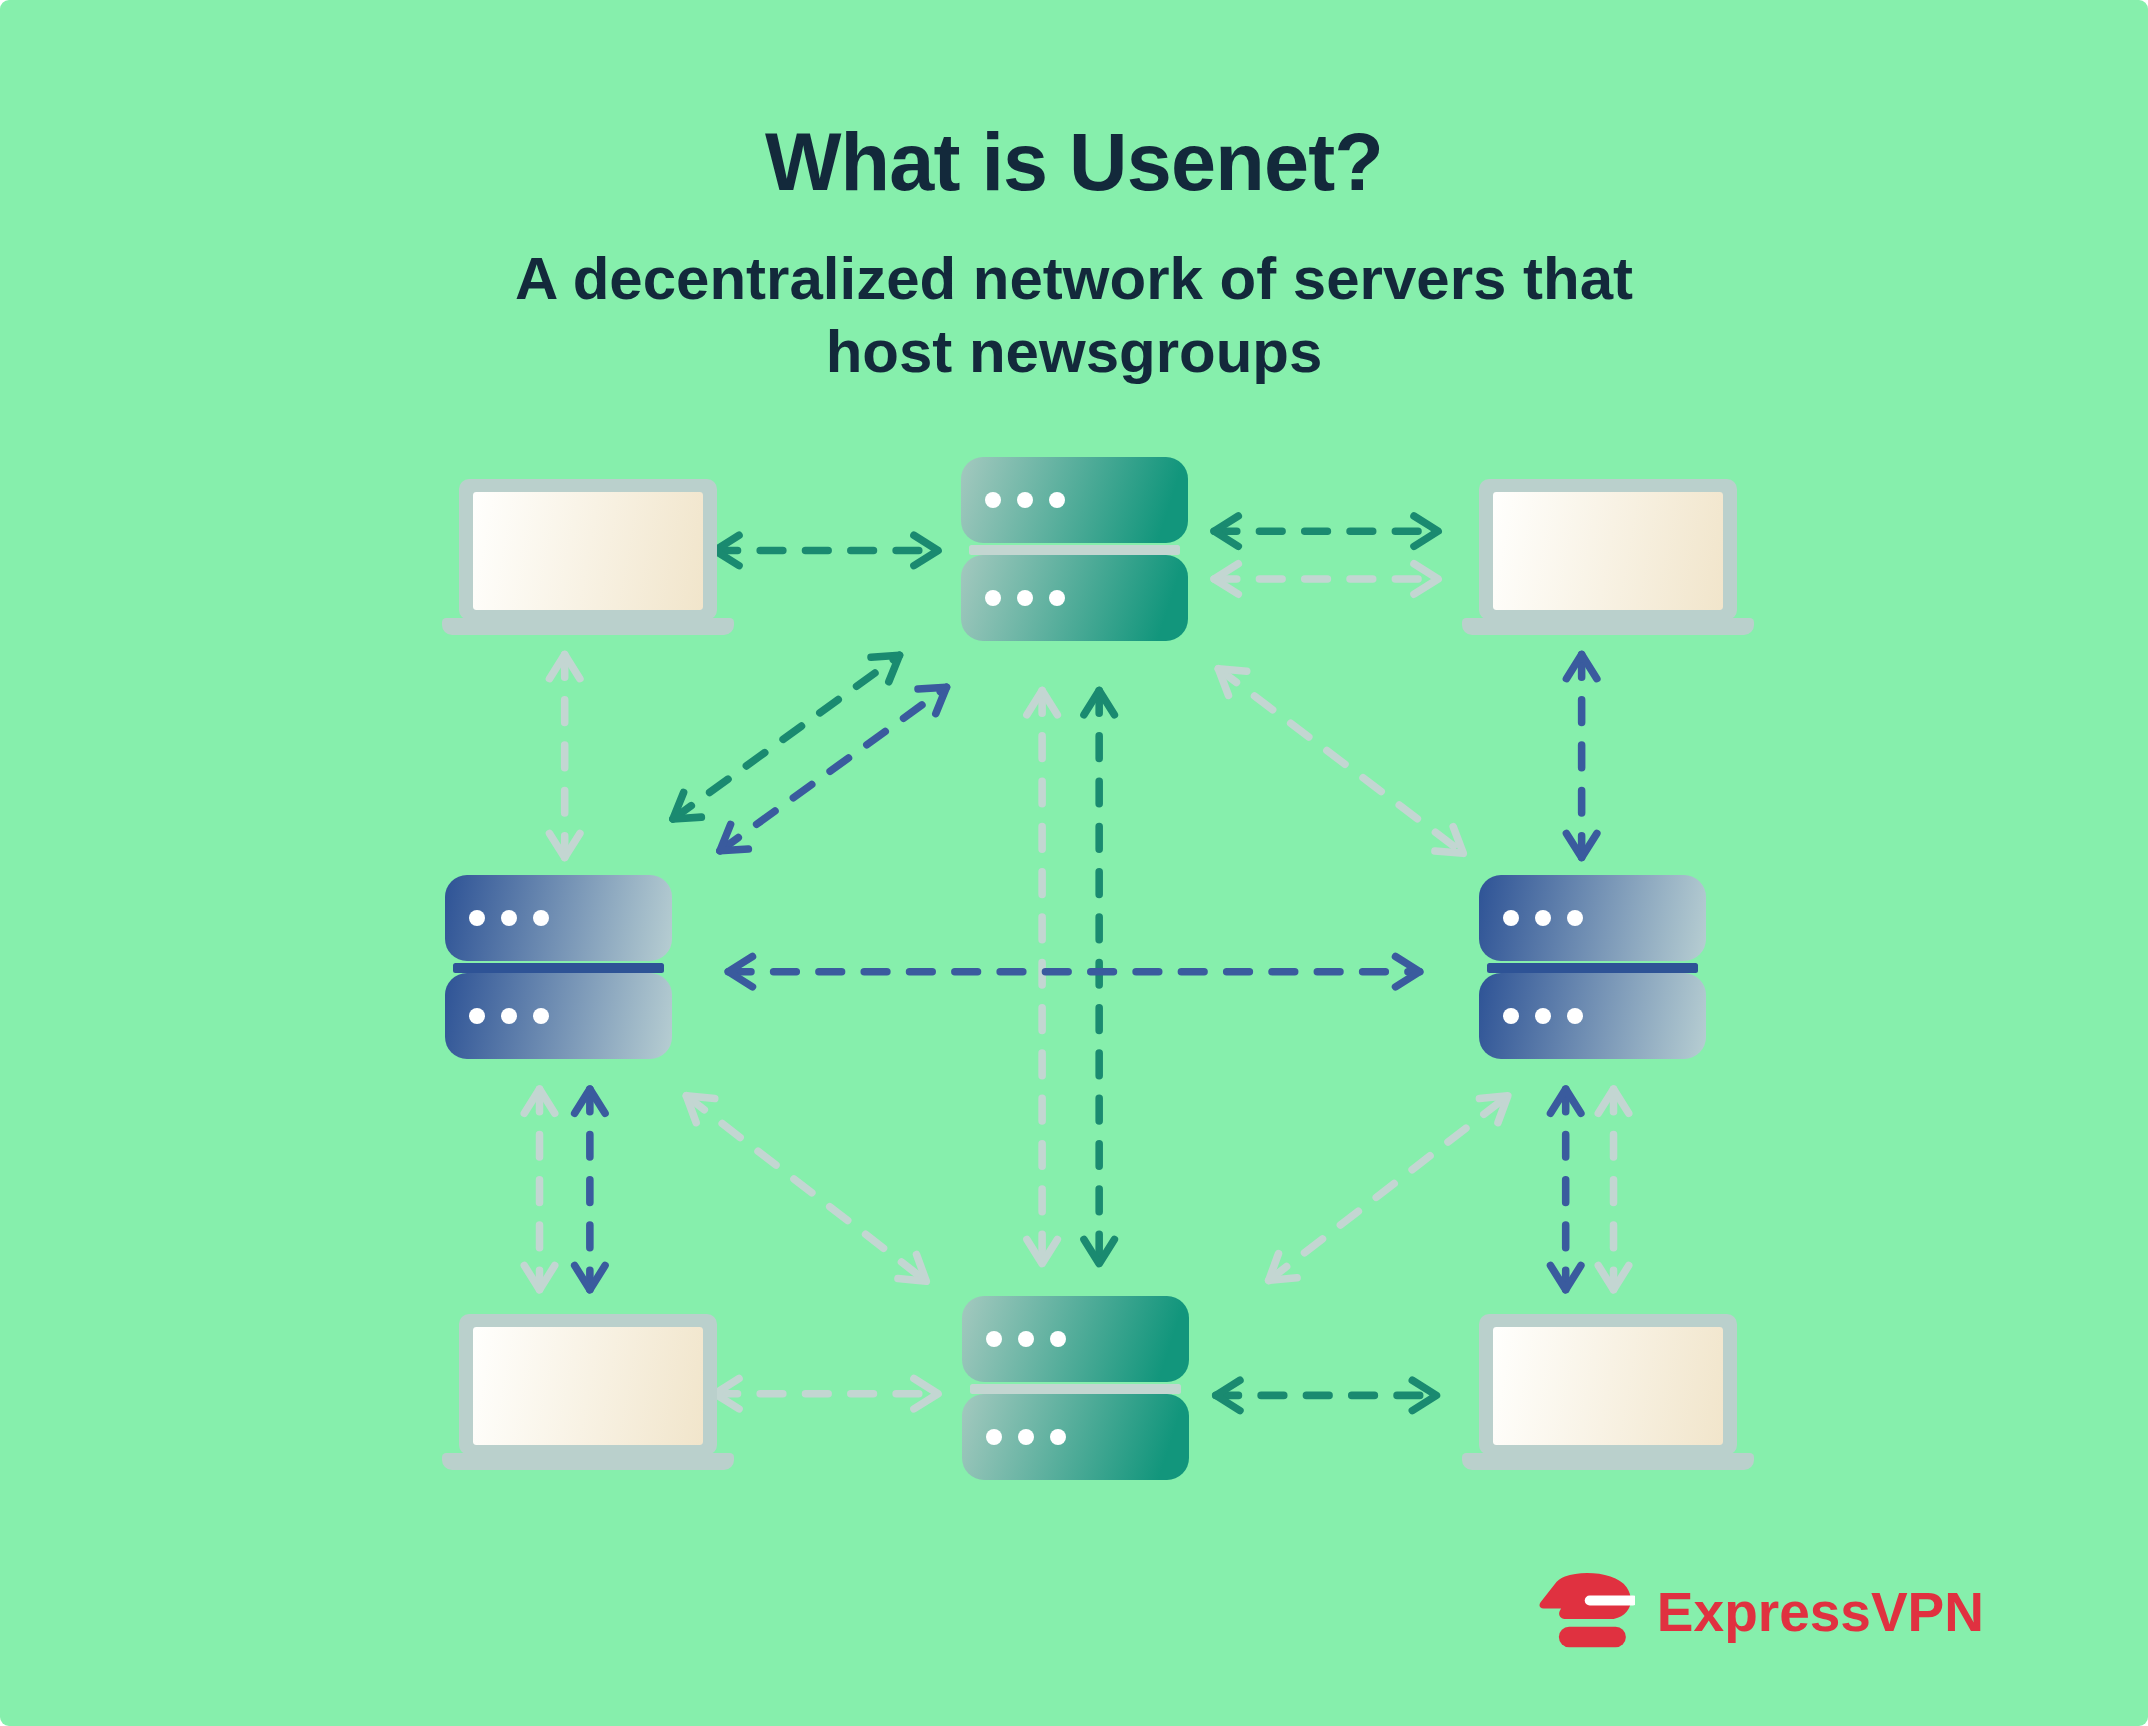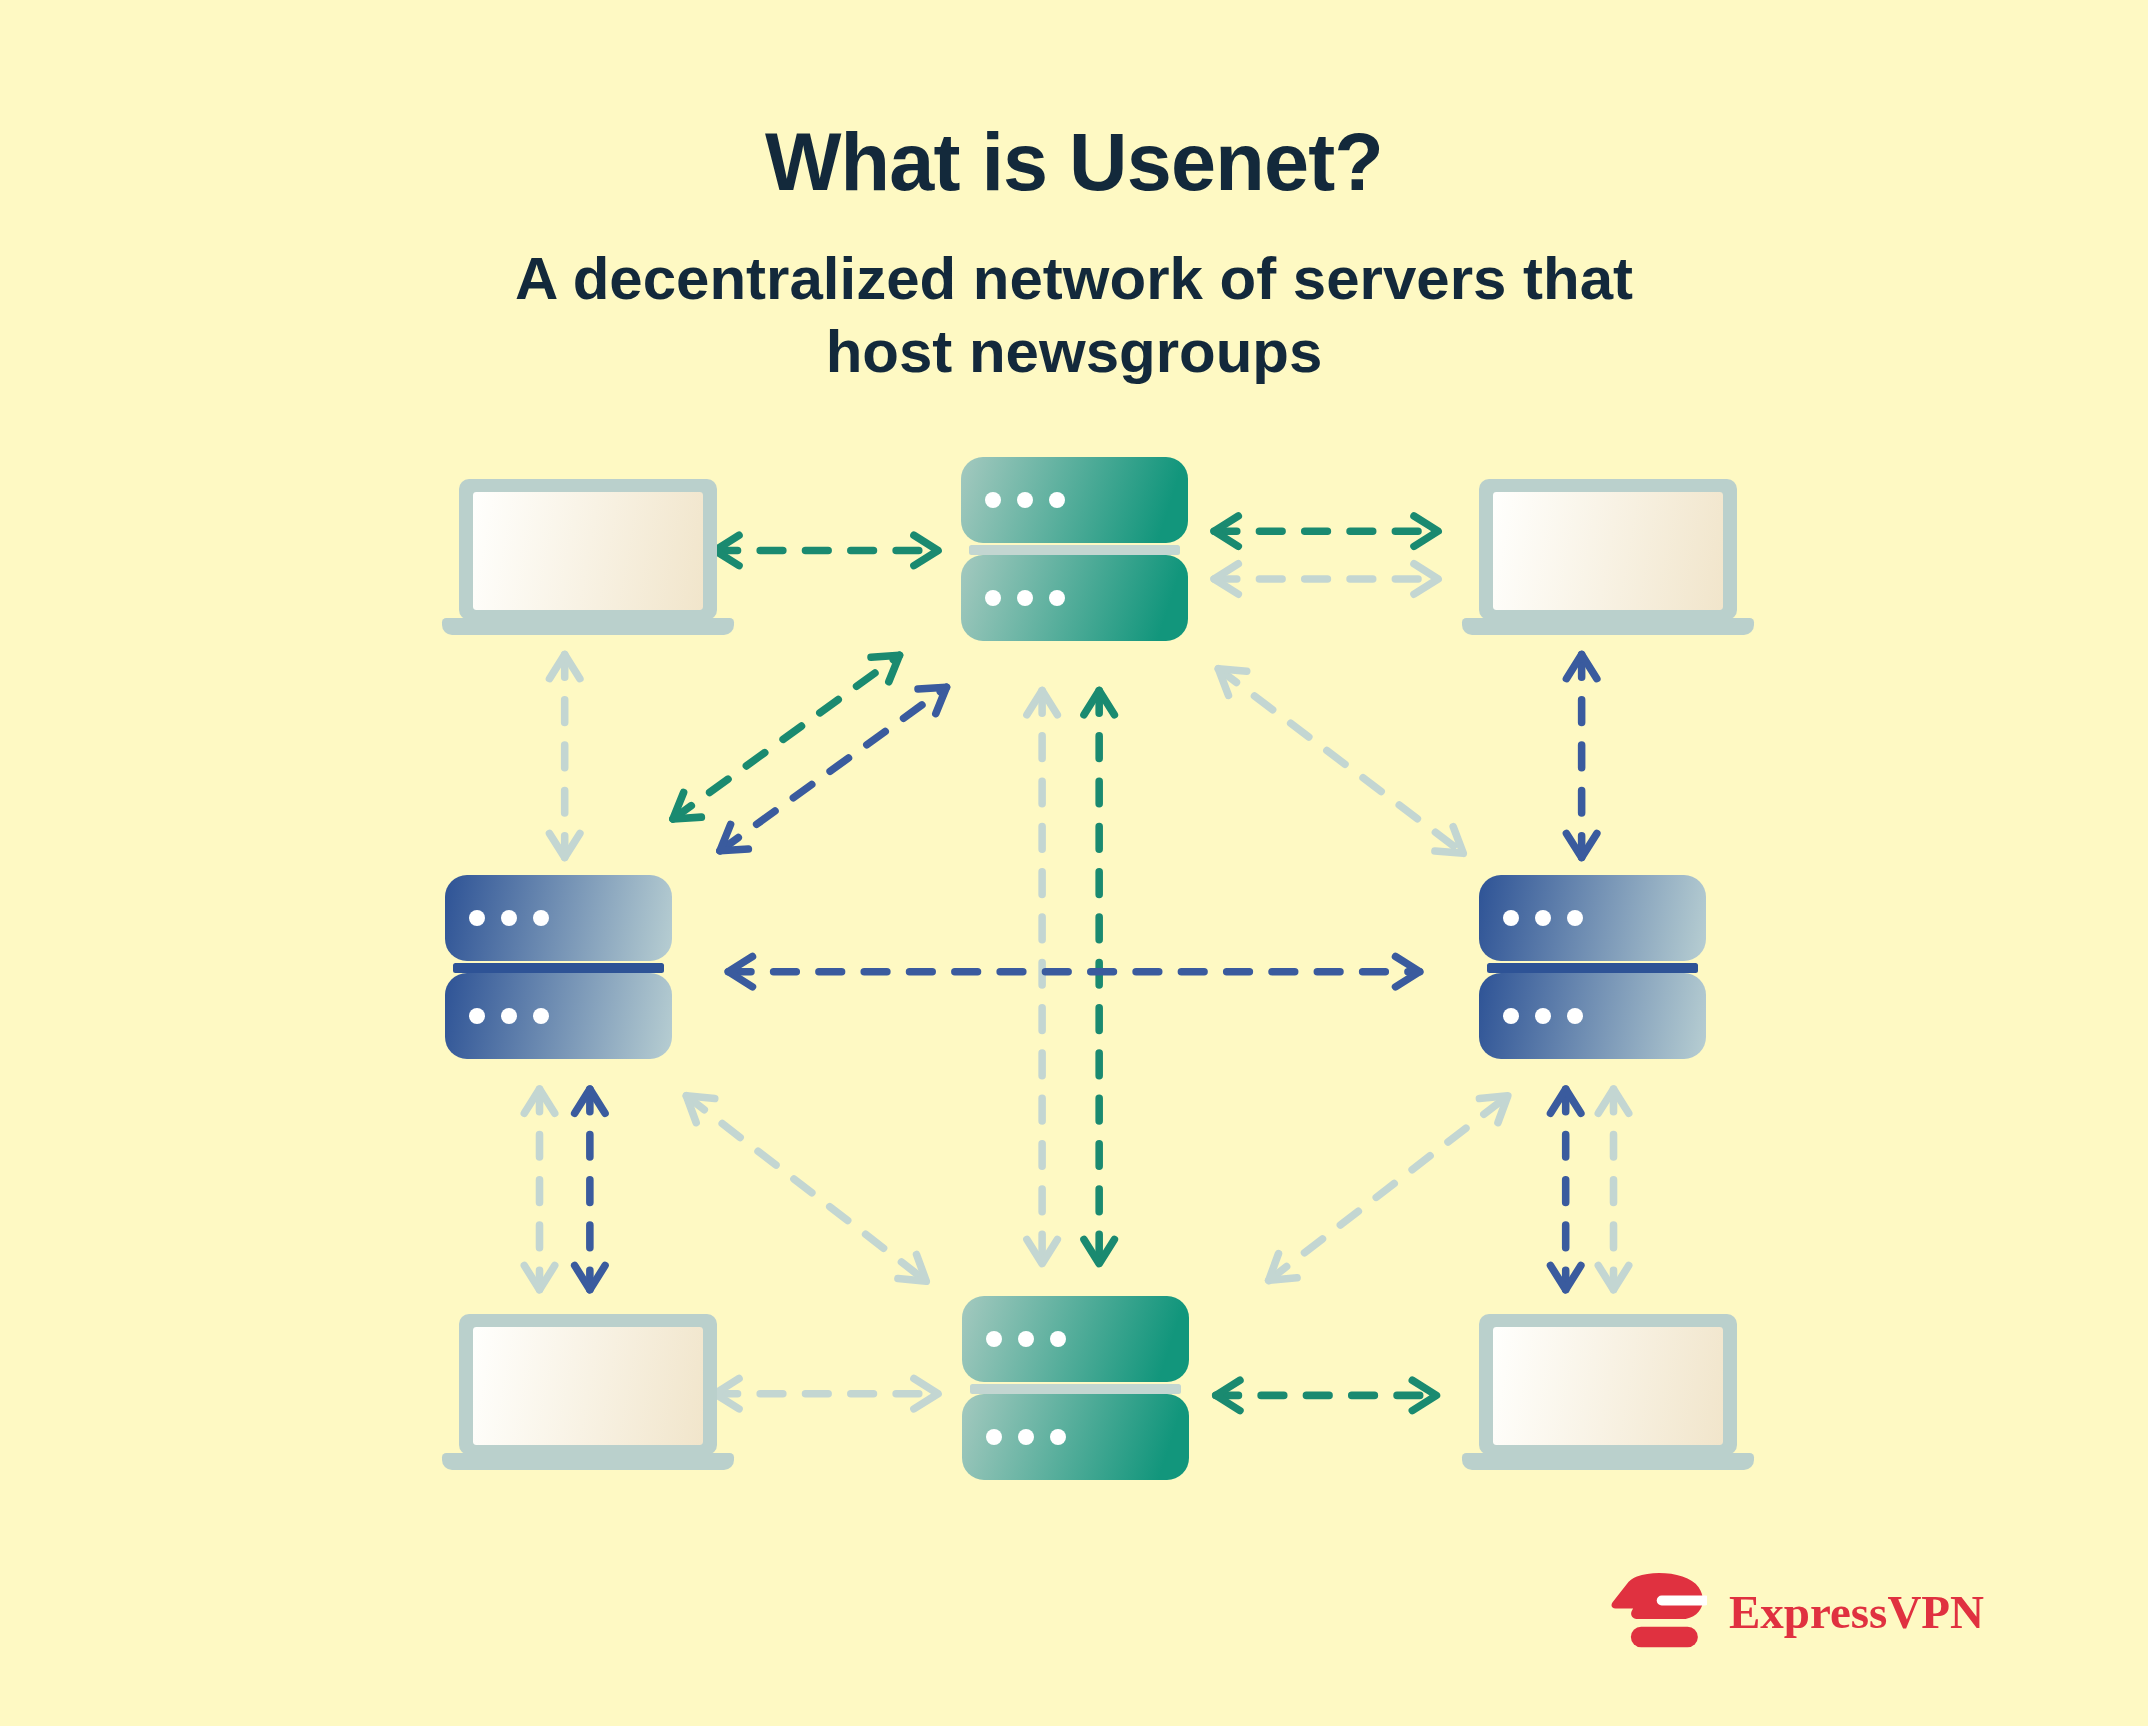--- a/index.html
+++ b/index.html
@@ -1,18 +1,19 @@
 <!DOCTYPE html>
 <html style="--text_navy: #13293B; --green: #1A8A70; --navy: #3A5B9E; --light: #C3D6D2; --brand_red: #E03140; --laptop_frame: #BAD0CC; --screen_end: #F1E5CB; --server_green_light: #A4C9BF; --server_green_dark: #12967C; --server_green_divider: #C3D6D1; --server_blue_dark: #2E5396; --server_blue_light: #B7CED2;font-size:13.4px"><head>
 <meta charset="utf-8">
 <style>
   html,body{margin:0;padding:0;background:#fff;}
   .canvas{
-    position:relative;width:2148px;height:1726px;background:#fef9c3;overflow:hidden;
+    position:relative;width:2148px;height:1726px;background:#86efac;overflow:hidden;
     font-family:"Liberation Sans",sans-serif;
+    border-radius:9px;
   }
   
   .title{
     position:absolute;left:0;top:116px;width:2148px;text-align:center;
     font-size:81px;font-weight:700;letter-spacing:-0.8px;color:var(--text_navy);
   }
   .subtitle{
     position:absolute;left:0;top:242px;width:2148px;text-align:center;
     font-size:60px;font-weight:700;line-height:1.22;color:var(--text_navy);
   }
@@ -53,21 +54,21 @@
   .pos-server-top{left:961px;top:457px;}
   .pos-server-bottom{left:962px;top:1296px;}
   .pos-server-left{left:445px;top:875px;}
   .pos-server-right{left:1479px;top:875px;}
   
   .brand{
     position:absolute;right:164px;top:1571px;display:flex;align-items:center;gap:22px;
   }
   .brand-icon{width:99px;height:81px;}
   .brand-text{
-    font-family:Liberation Serif, serif;font-size:47px;font-weight:700;
+    font-family:Liberation Sans, sans-serif;font-size:55px;font-weight:700;
     color:var(--brand_red);letter-spacing:0px;
   }
 </style>
 </head>
 <body>
 
 <div class="canvas">
 
   <div class="title">What is Usenet?</div>
   <div class="subtitle">

